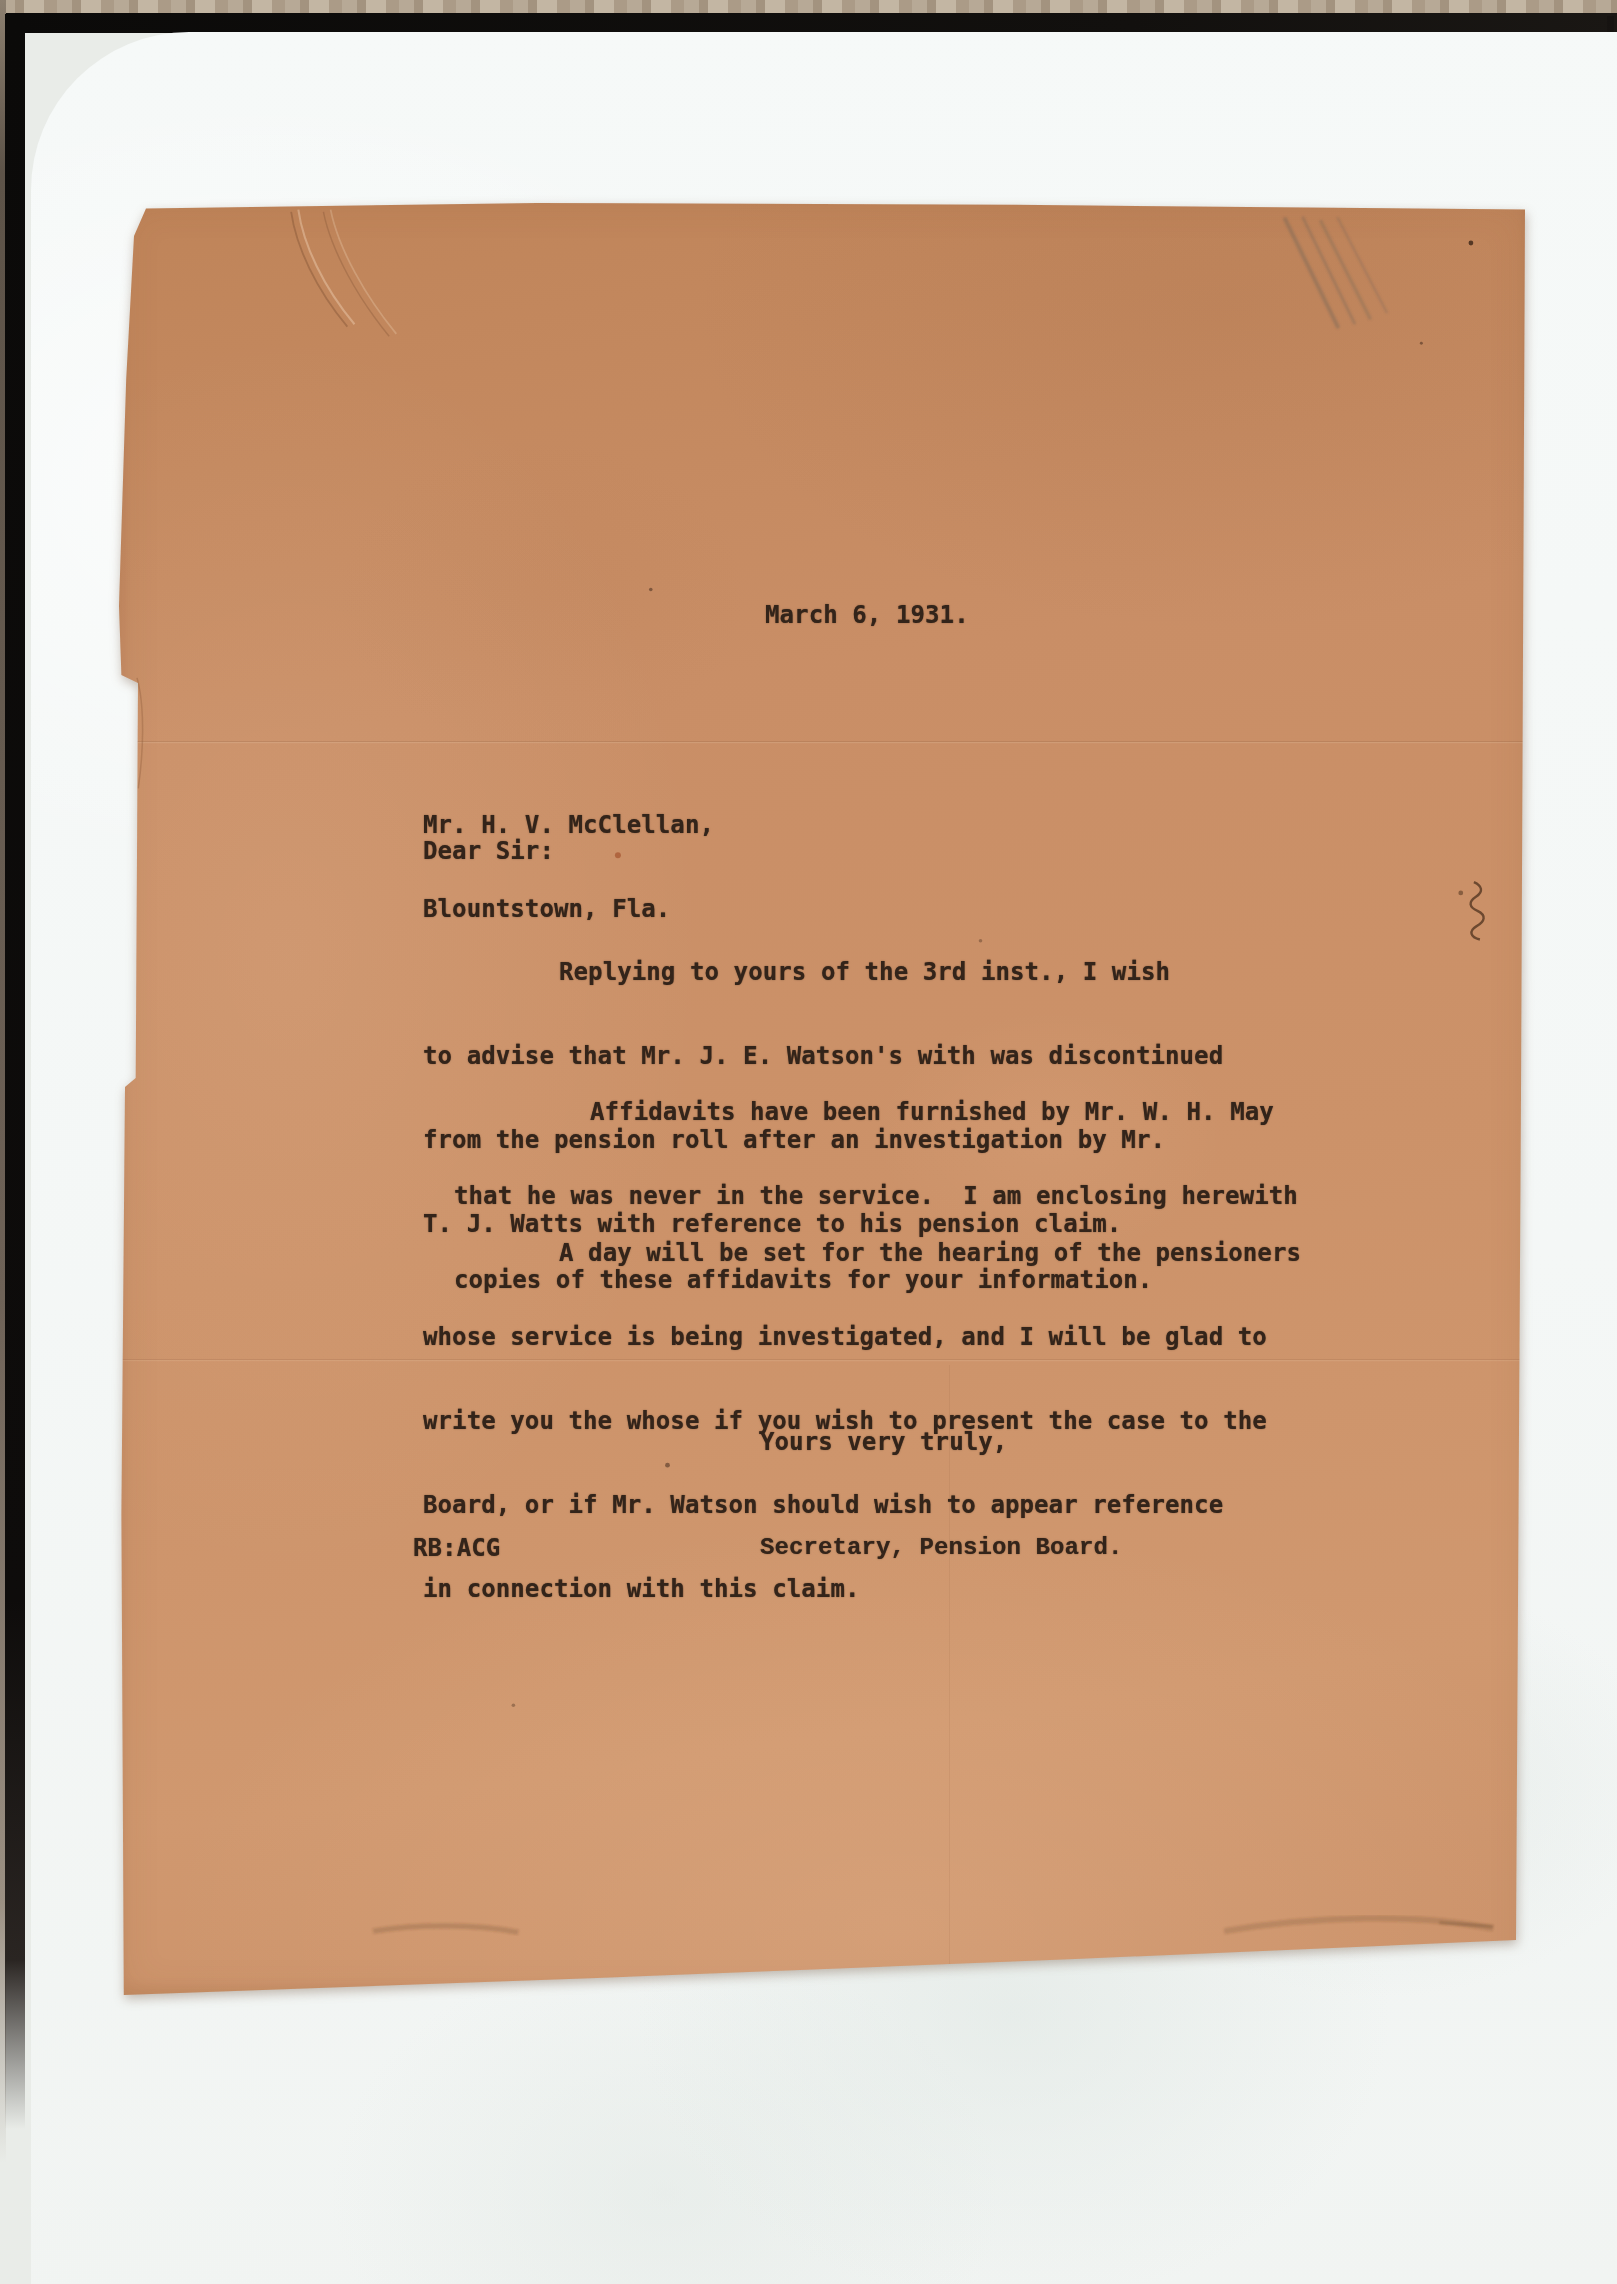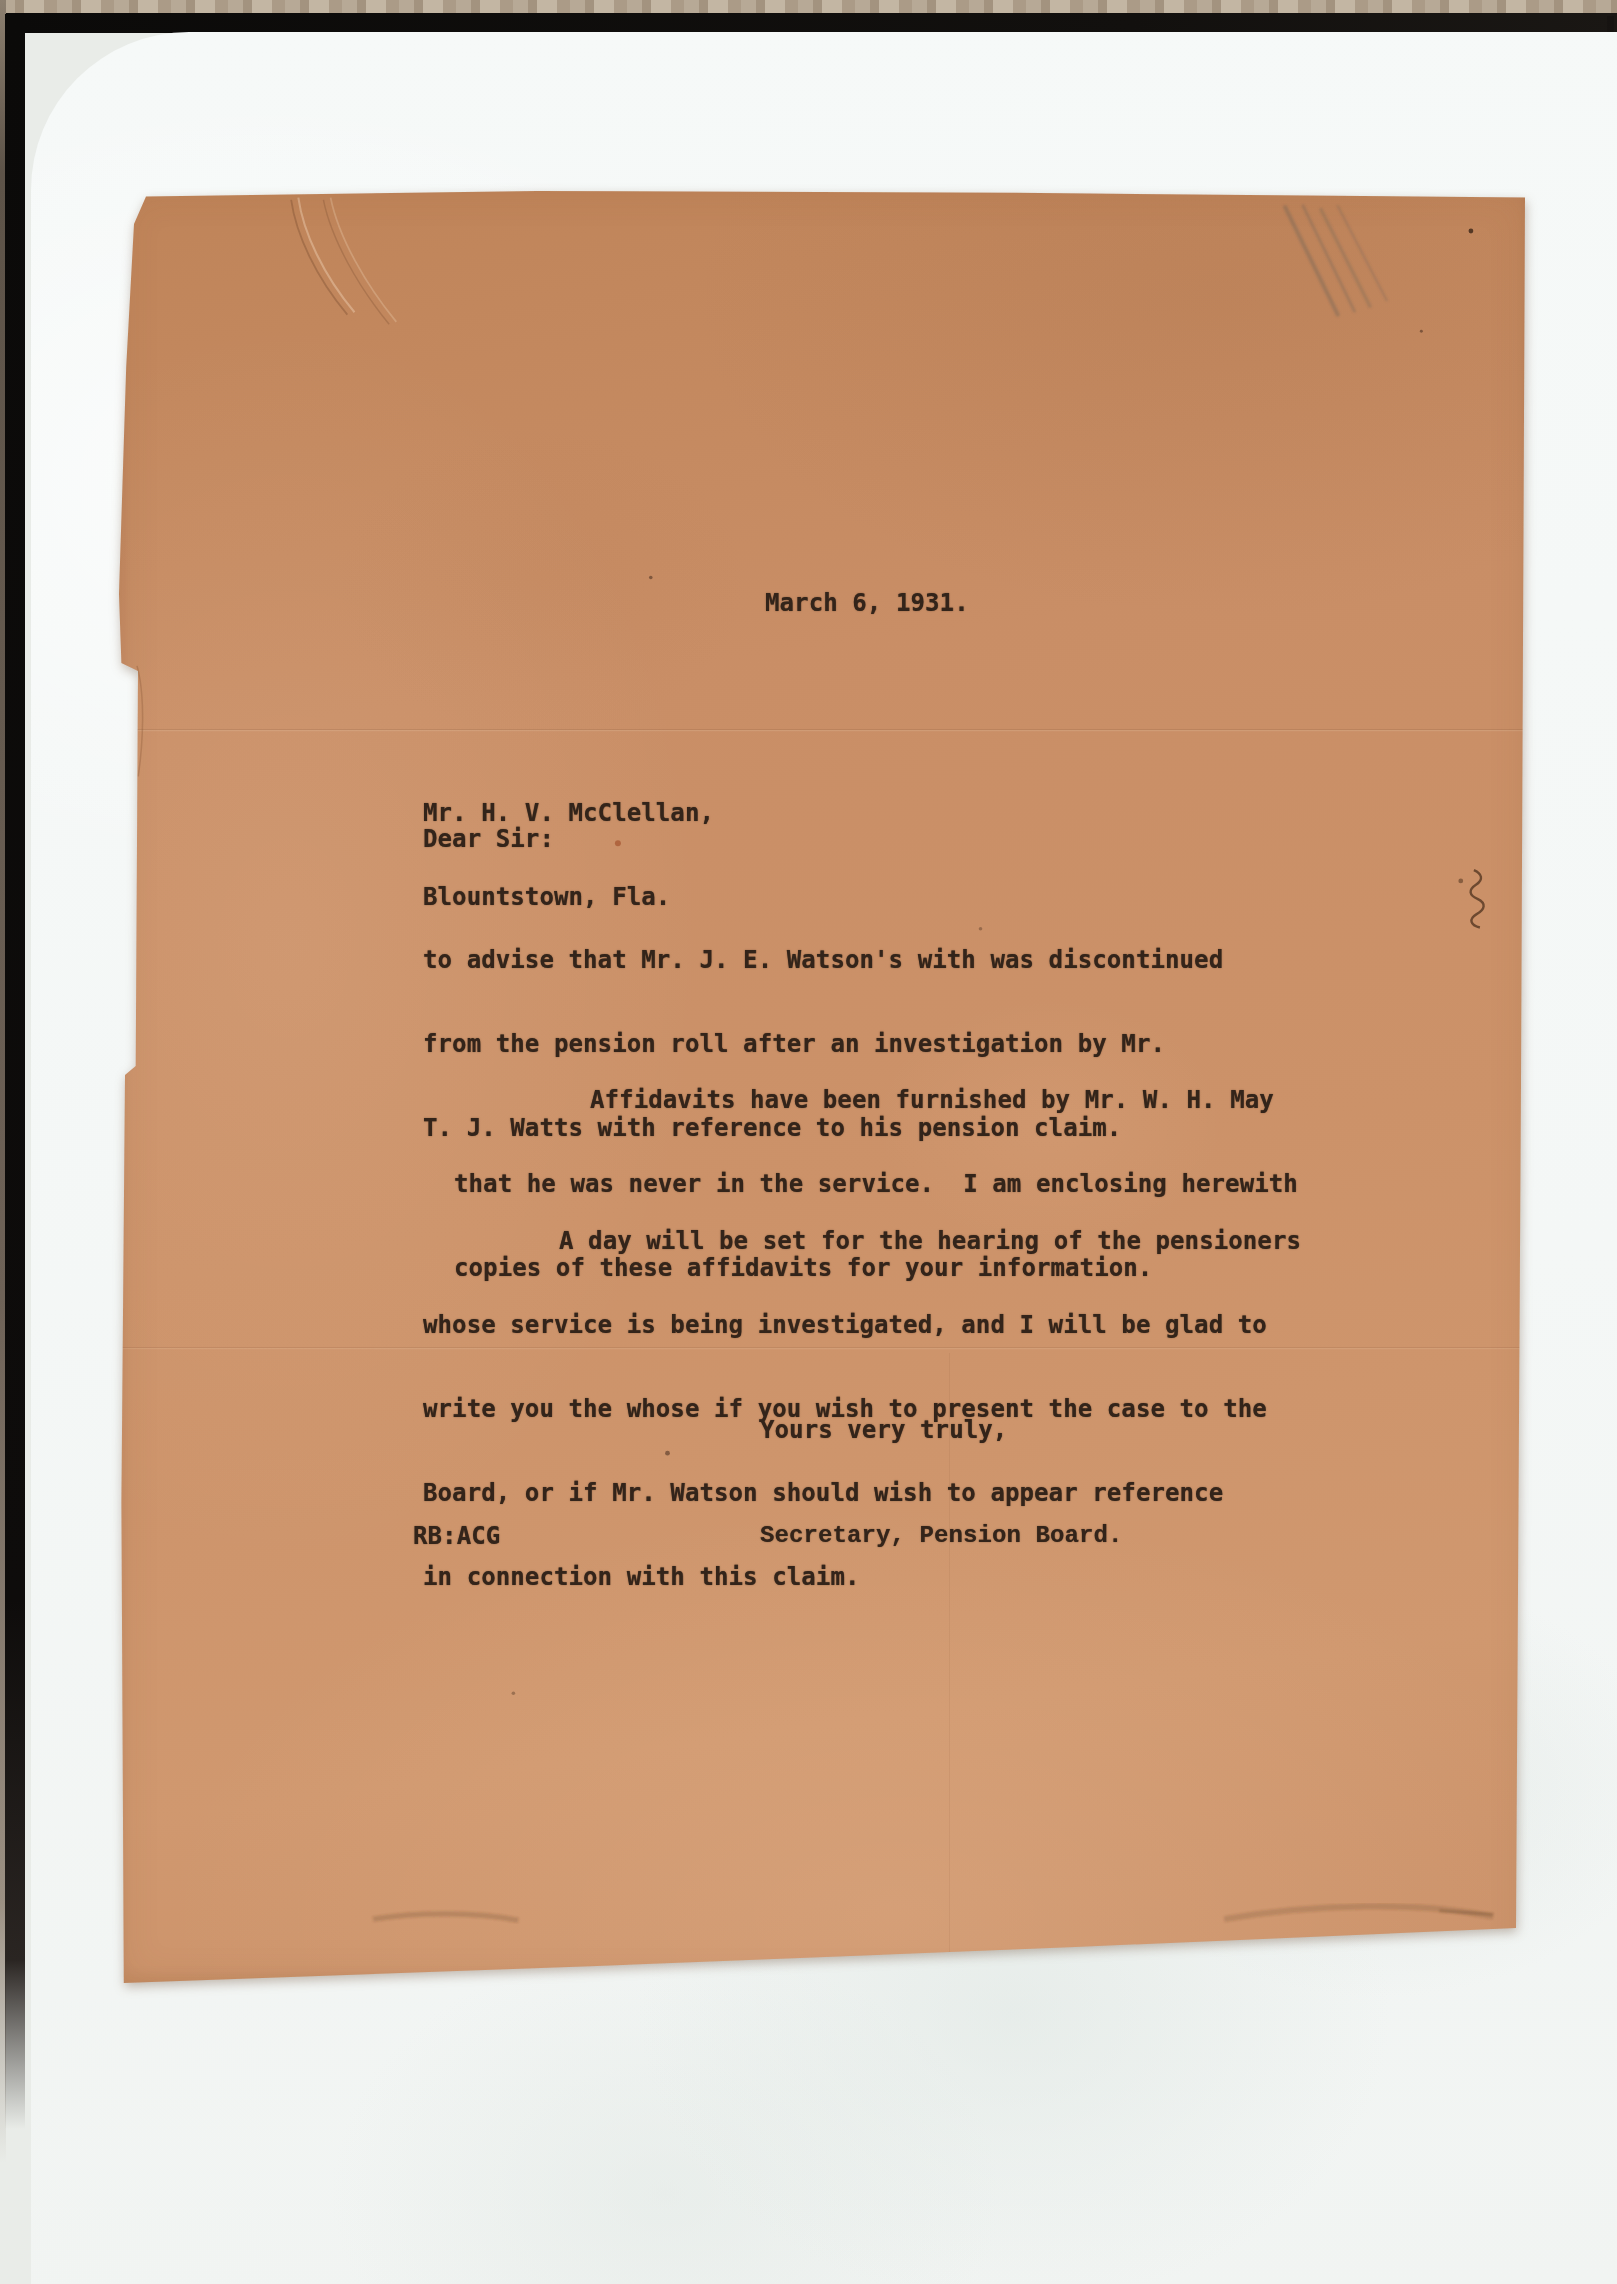--- a/index.html
+++ b/index.html
@@ -35,21 +35,21 @@
     border-top-left-radius:158px;
     background:
       radial-gradient(538px 418px at 62% 88%, rgba(222,230,226,.55), transparent 70%),
       radial-gradient(418px 299px at 85% 78%, rgba(219,227,224,.5), transparent 70%),
       radial-gradient(478px 358px at 40% 96%, rgba(224,231,227,.5), transparent 70%),
       radial-gradient(717px 538px at 15% 20%, rgba(255,255,255,.6), transparent 75%),
       linear-gradient(178deg,#f6f9f8 0%,#f4f7f6 55%,#f1f4f2 100%);
   }
   
   .letter-wrap{
-    position:absolute;left:119px;top:188px;width:1410px;height:1798px;
+    position:absolute;left:119px;top:200px;width:1410px;height:1798px;
     filter:drop-shadow(1.2px 4.2px 5.4px rgba(92,58,34,.33));
   }
   .letter{
     position:absolute;left:0;top:0;width:1410px;height:1798px;
     clip-path:polygon(
       27px 8.4px, 418px 3px, 896px 4.8px, 1406px 9.6px,
       1402px 896px, 1397px 1740px,
       956px 1759px, 478px 1778px, 4.8px 1795px,
       2.4px 1314px, 6px 887px, 16.7px 878px, 19px 483px,
       2.4px 475px, 0px 406px, 7.2px 179px, 15px 36px
@@ -147,20 +147,21 @@
     <div class="type" style="left:646px;top:401px;">March 6, 1931.</div>
 
     <div class="type" style="left:304px;top:555px;">
       <div>Mr. H. V. McClellan,</div>
       <div>Blountstown, Fla.</div>
     </div>
 
     <div class="type" style="left:304px;top:637px;">Dear Sir:</div>
 
     <div class="type" style="left:304px;top:702px;">
+      <div class="ind">Replying to yours of the 3rd inst., I wish</div>
       <div>to advise that Mr. J. E. Watson's with was discontinued</div>
       <div>from the pension roll after an investigation by Mr.</div>
       <div>T. J. Watts with reference to his pension claim.</div>
     </div>
 
     <div class="type" style="left:304px;top:842px;margin-left:31px;">
       <div class="ind">Affidavits have been furnished by Mr. W. H. May</div>
       <div>that he was never in the service.  I am enclosing herewith</div>
       <div>copies of these affidavits for your information.</div>
     </div>

